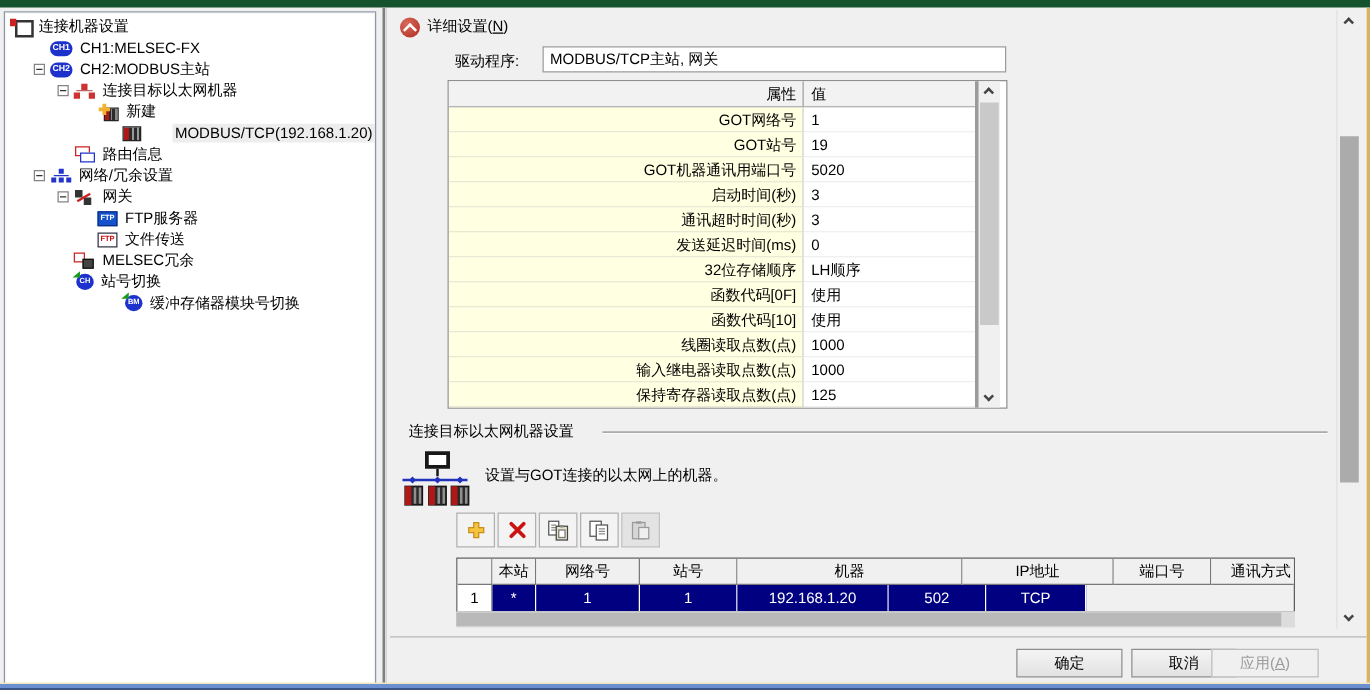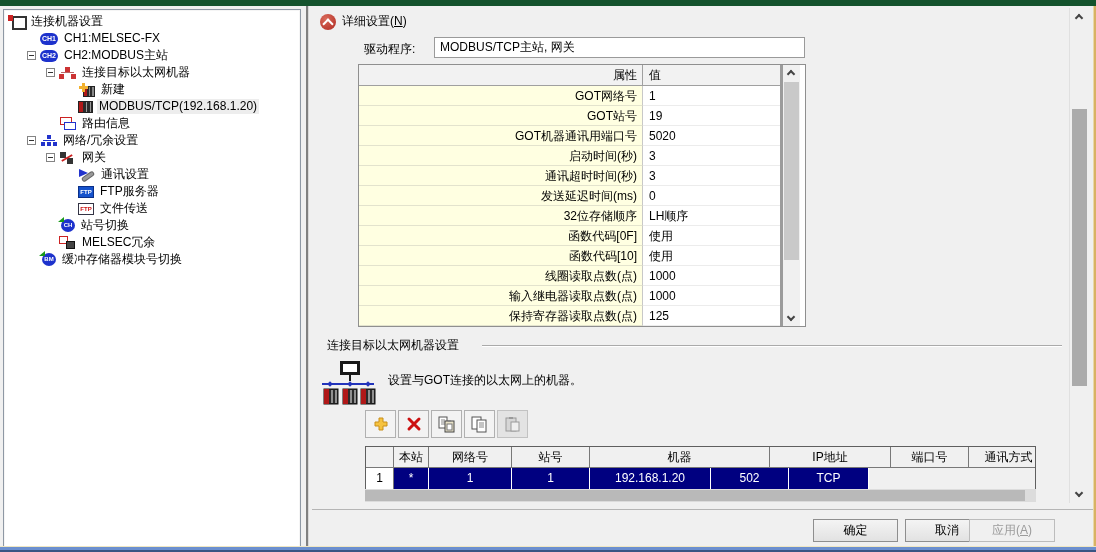--- a/index.html
+++ b/index.html
@@ -152,21 +152,21 @@
       <div class="tree-row" style="padding-left: 42px;">
         <span class="expander"></span>
         <span class="ic ic-ethernet-network"></span>
         <span class="tree-label">连接目标以太网机器</span>
       </div>
       <div class="tree-row" style="padding-left: 61px;">
         <span class="exp-space"></span>
         <span class="ic ic-new-device"></span>
         <span class="tree-label">新建</span>
       </div>
-      <div class="tree-row" style="padding-left: 61px;">
+      <div class="tree-row" style="padding-left: 61px; justify-content: space-between;">
         <span class="exp-space"></span>
         <span class="ic ic-plc-module"></span>
         <span class="tree-label selected">MODBUS/TCP(192.168.1.20)</span>
       </div>
       <div class="tree-row" style="padding-left: 42px;">
         <span class="exp-space"></span>
         <span class="ic ic-routing"></span>
         <span class="tree-label">路由信息</span>
       </div>
       <div class="tree-row" style="padding-left: 23px;">
@@ -174,44 +174,39 @@
         <span class="ic ic-network-tree"></span>
         <span class="tree-label">网络/冗余设置</span>
       </div>
       <div class="tree-row" style="padding-left: 42px;">
         <span class="expander"></span>
         <span class="ic ic-gateway"></span>
         <span class="tree-label">网关</span>
       </div>
       <div class="tree-row" style="padding-left: 61px;">
         <span class="exp-space"></span>
-        <span class="ic ic-comm-settings"></span>
-        <span class="tree-label">通讯设置</span>
-      </div>
-      <div class="tree-row" style="padding-left: 61px;">
-        <span class="exp-space"></span>
         <span class="ic ic-ftp-server">FTP</span>
         <span class="tree-label">FTP服务器</span>
       </div>
       <div class="tree-row" style="padding-left: 61px;">
         <span class="exp-space"></span>
         <span class="ic ic-file-transfer">FTP</span>
         <span class="tree-label">文件传送</span>
       </div>
       <div class="tree-row" style="padding-left: 42px;">
         <span class="exp-space"></span>
+        <span class="ic ic-melsec-redundant"></span>
+        <span class="tree-label">MELSEC冗余</span>
+      </div>
+      <div class="tree-row" style="padding-left: 42px;">
+        <span class="exp-space"></span>
         <span class="ic ic-station-switch">CH</span>
         <span class="tree-label">站号切换</span>
       </div>
-      <div class="tree-row" style="padding-left: 42px;">
-        <span class="exp-space"></span>
-        <span class="ic ic-melsec-redundant"></span>
-        <span class="tree-label">MELSEC冗余</span>
-      </div>
-      <div class="tree-row" style="padding-left: 23px;">
+      <div class="tree-row" style="padding-left: 23px; justify-content: center;">
         <span class="exp-space"></span>
         <span class="ic ic-buffer-switch">BM</span>
         <span class="tree-label">缓冲存储器模块号切换</span>
       </div>
     </div>
   <div class="splitter"></div>
 
   <div class="right-panel">
 
     <div class="detail-heading">

